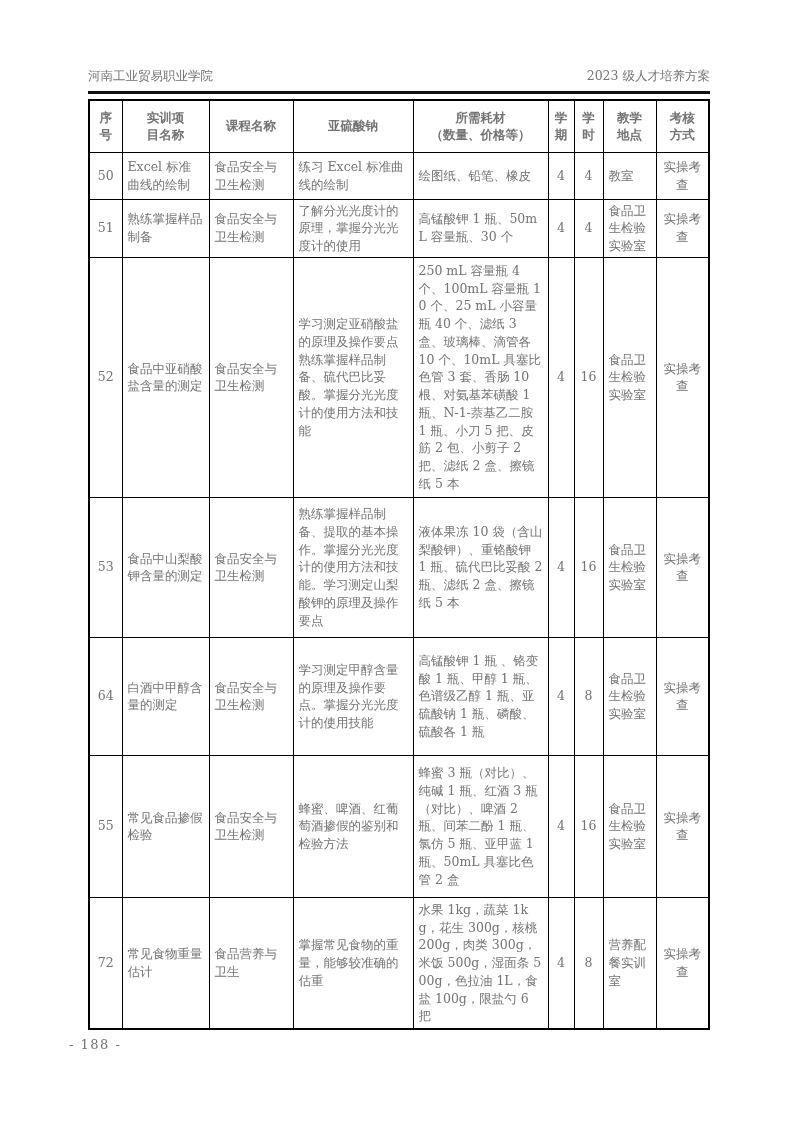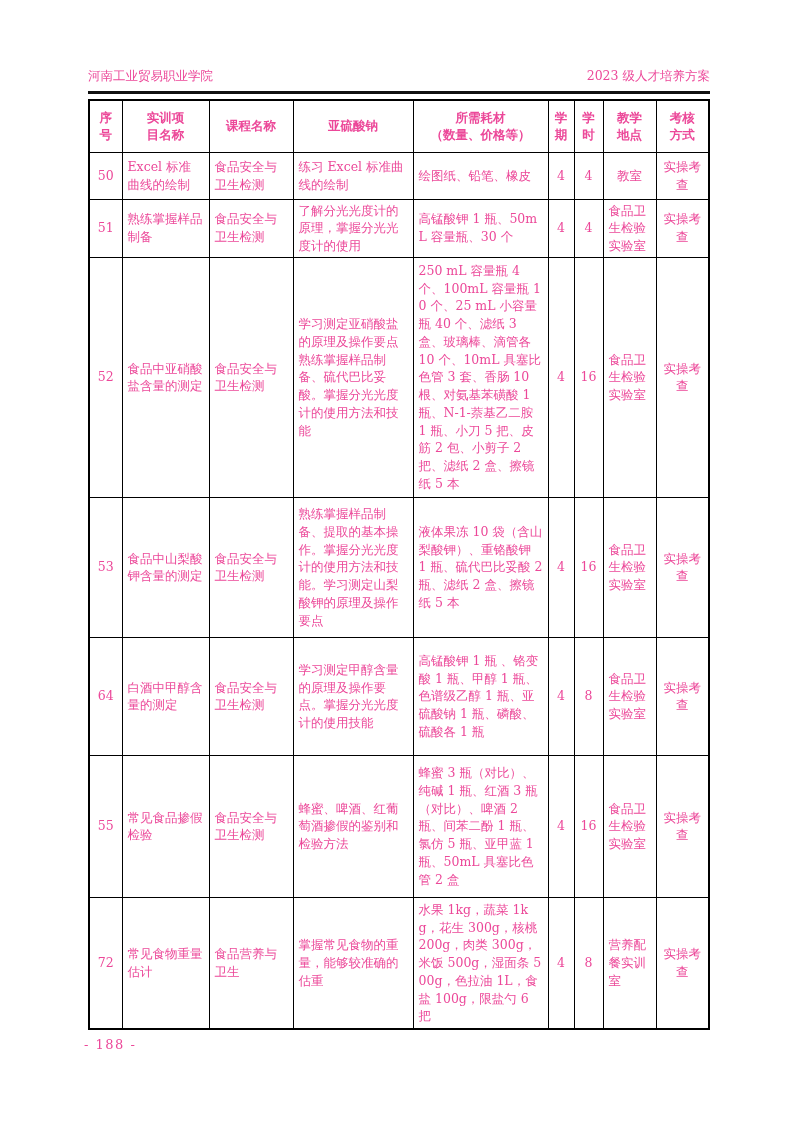--- a/index.html
+++ b/index.html
@@ -1,18 +1,18 @@
 <!DOCTYPE html>
 <html><head>
 <meta charset="utf-8">
 <style>
   html,body { margin:0; padding:0; background:#ffffff; }
   .page {
     position:relative; width:793px; height:1122px; background:#ffffff;
-    font-family:"DejaVu Serif","Liberation Serif",serif; color:#ec4899;
+    font-family:"DejaVu Serif","Liberation Serif",serif; color:#737373;
     overflow:hidden;
   }
   .doc-header {
     position:absolute; left:88px; top:68px; width:622px;
     display:flex; justify-content:space-between;
     font-size:12.5px; line-height:1.2;
   }
   .header-rule {
     position:absolute; left:88px; top:91px; width:622px; height:3px; background:#101010;
   }
@@ -27,31 +27,31 @@
     line-height:1.42;
     vertical-align:middle;
     text-align:left;
     overflow:hidden;
     word-break:break-all;
   }
   .main-table th {
     font-weight:bold; text-align:center; white-space:pre-line; padding:2px 2px;
   }
   .main-table td.c { text-align:center; padding:2px 1px; }
-  .main-table td.loc-center { text-align:center; }
+  .main-table td.loc-center { }
   tr.rh { height:52px; }
   tr.r0 { height:47px;margin-left:48px; }
   tr.r1 { height:50px; }
   tr.r2 { height:240px; }
   tr.r3 { height:140px; }
   tr.r4 { height:118px; }
   tr.r5 { height:142px; }
   tr.r6 { height:132px; }
   .page-number {
-    position:absolute; left:84px; top:1037px;
+    position:absolute; left:69px; top:1037px;
     font-size:13px; letter-spacing:1.5px;
   }
 </style>
 </head>
 <body>
 
 <div class="page">
 
   <div class="doc-header">
     <span>河南工业贸易职业学院</span>

